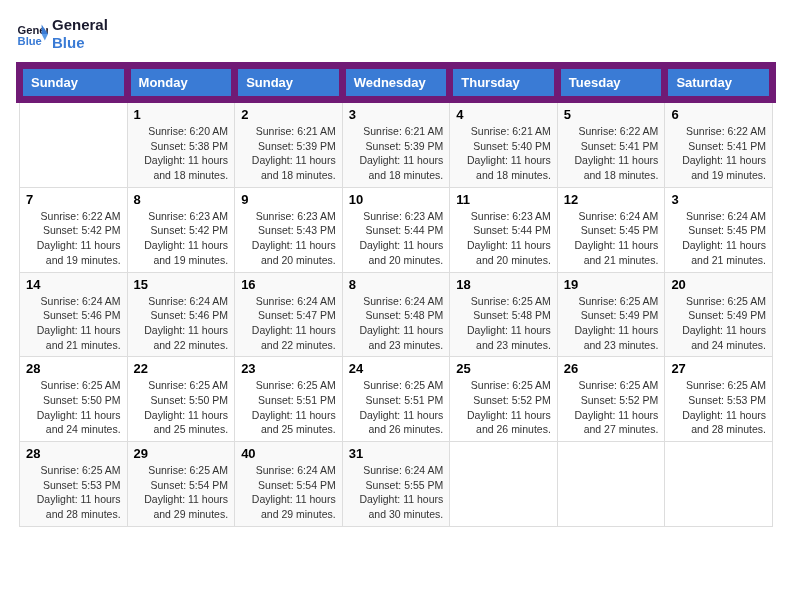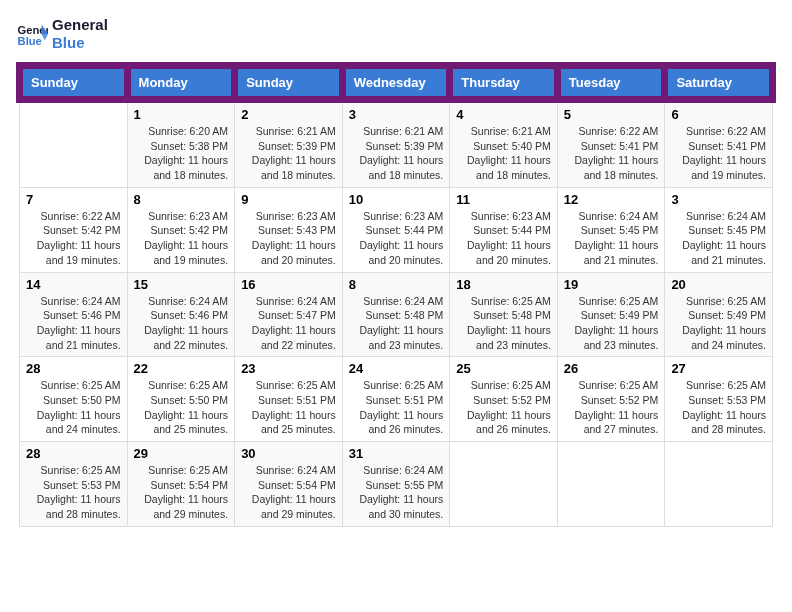--- a/index.html
+++ b/index.html
@@ -228,21 +228,21 @@
       <tr>
         <td>
           <span class="day-number">28</span>
           <div class="day-info">Sunrise: 6:25 AM<br>Sunset: 5:53 PM<br>Daylight: 11 hours and 28 minutes.</div>
         </td>
         <td>
           <span class="day-number">29</span>
           <div class="day-info">Sunrise: 6:25 AM<br>Sunset: 5:54 PM<br>Daylight: 11 hours and 29 minutes.</div>
         </td>
         <td>
-          <span class="day-number">30</span>
+          <span class="day-number">40</span>
           <div class="day-info">Sunrise: 6:24 AM<br>Sunset: 5:54 PM<br>Daylight: 11 hours and 29 minutes.</div>
         </td>
         <td>
           <span class="day-number">31</span>
           <div class="day-info">Sunrise: 6:24 AM<br>Sunset: 5:55 PM<br>Daylight: 11 hours and 30 minutes.</div>
         </td>
         <td class="empty-cell"></td>
         <td class="empty-cell"></td>
         <td class="empty-cell"></td>
       </tr>

